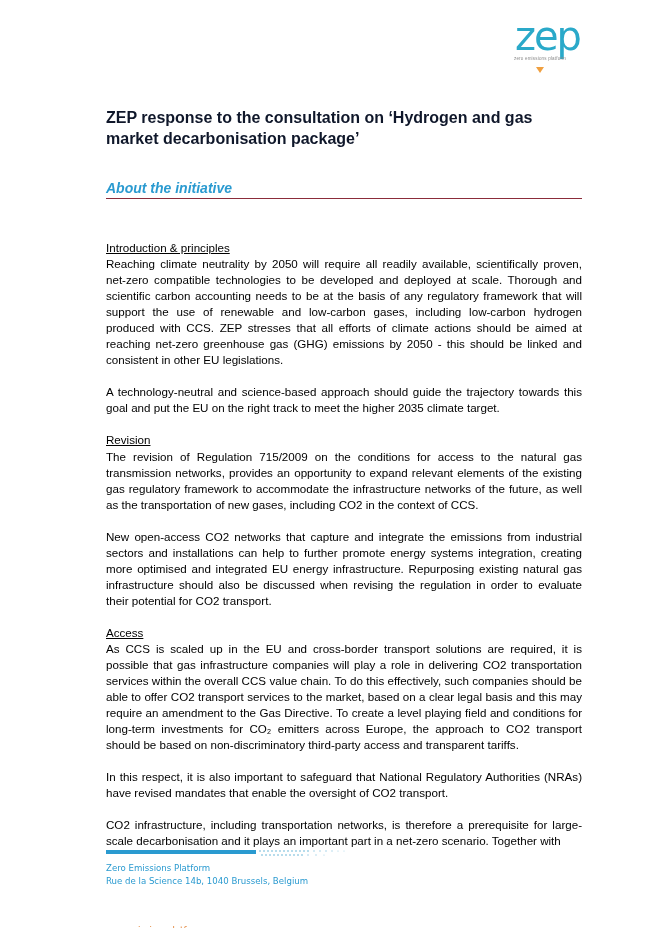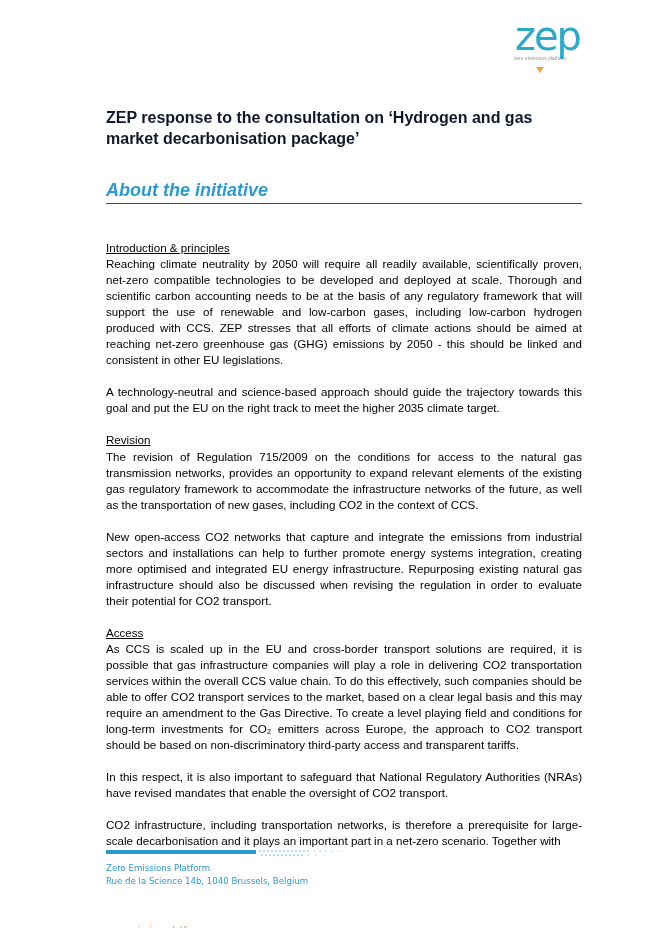--- a/index.html
+++ b/index.html
@@ -2,21 +2,21 @@
 <html><head>
 <meta charset="utf-8">
 <style>
   html, body { margin: 0; padding: 0; background: #ffffff; }
   body { width: 658px; height: 928px; position: relative; overflow: hidden; font-family: "Liberation Sans", sans-serif; color: #000; }
   .logo { position: absolute; left: 500px; top: 14px; width: 80px; height: 70px; }
   .logo-text { position: absolute; left: 0; top: 0; width: 80px; text-align: right; font-family: "DejaVu Sans", sans-serif; font-weight: normal; font-size: 40px; letter-spacing: -2px; color: #2aa9c9; line-height: 44px; }
   .logo-sub { position: absolute; left: 0; top: 42px; width: 80px; text-align: center; font-size: 4.5px; color: #8a8a8a; letter-spacing: 0.2px; }
   .logo-drop { position: absolute; left: 35px; top: 52px; }
   .title { position: absolute; left: 106px; top: 107px; width: 480px; font-weight: bold; font-size: 16px; line-height: 21px; color: #0f172a; }
-  .section-h { position: absolute; left: 106px; top: 180px; width: 476px; font-weight: bold; font-style: italic; font-size: 18px; color: #2a9ad0; padding-bottom: 2px; border-bottom: 1px solid #8b2c3a; }
+  .section-h { position: absolute; left: 106px; top: 180px; width: 476px; font-weight: bold; font-style: italic; font-size: 14px; color: #2a9ad0; padding-bottom: 2px; border-bottom: 1px solid #8b2c3a; }
   .body { position: absolute; left: 106px; top: 216px; width: 476px; font-size: 11.6px; line-height: 16.05px; text-align: justify; margin-top: 24px; }
   .body .sub { text-decoration: underline; display: block; }
   .body p { margin: 0 0 16px 0; }
   .body p.tight { margin: 0; }
   .footer-bar { position: absolute; left: 106px; top: 850px; width: 150px; height: 4px; background: #2a9ad0; }
   .footer-dots { position: absolute; left: 258px; top: 848px; width: 90px; height: 10px; }
   .footer-text { position: absolute; left: 106px; top: 862px; font-family: "DejaVu Sans", sans-serif; font-size: 8.6px; line-height: 13px; color: #2a9ad0; }
   .footer-text .url { color: #e07b2a; margin-top: 36px; }
 </style>
 </head>

